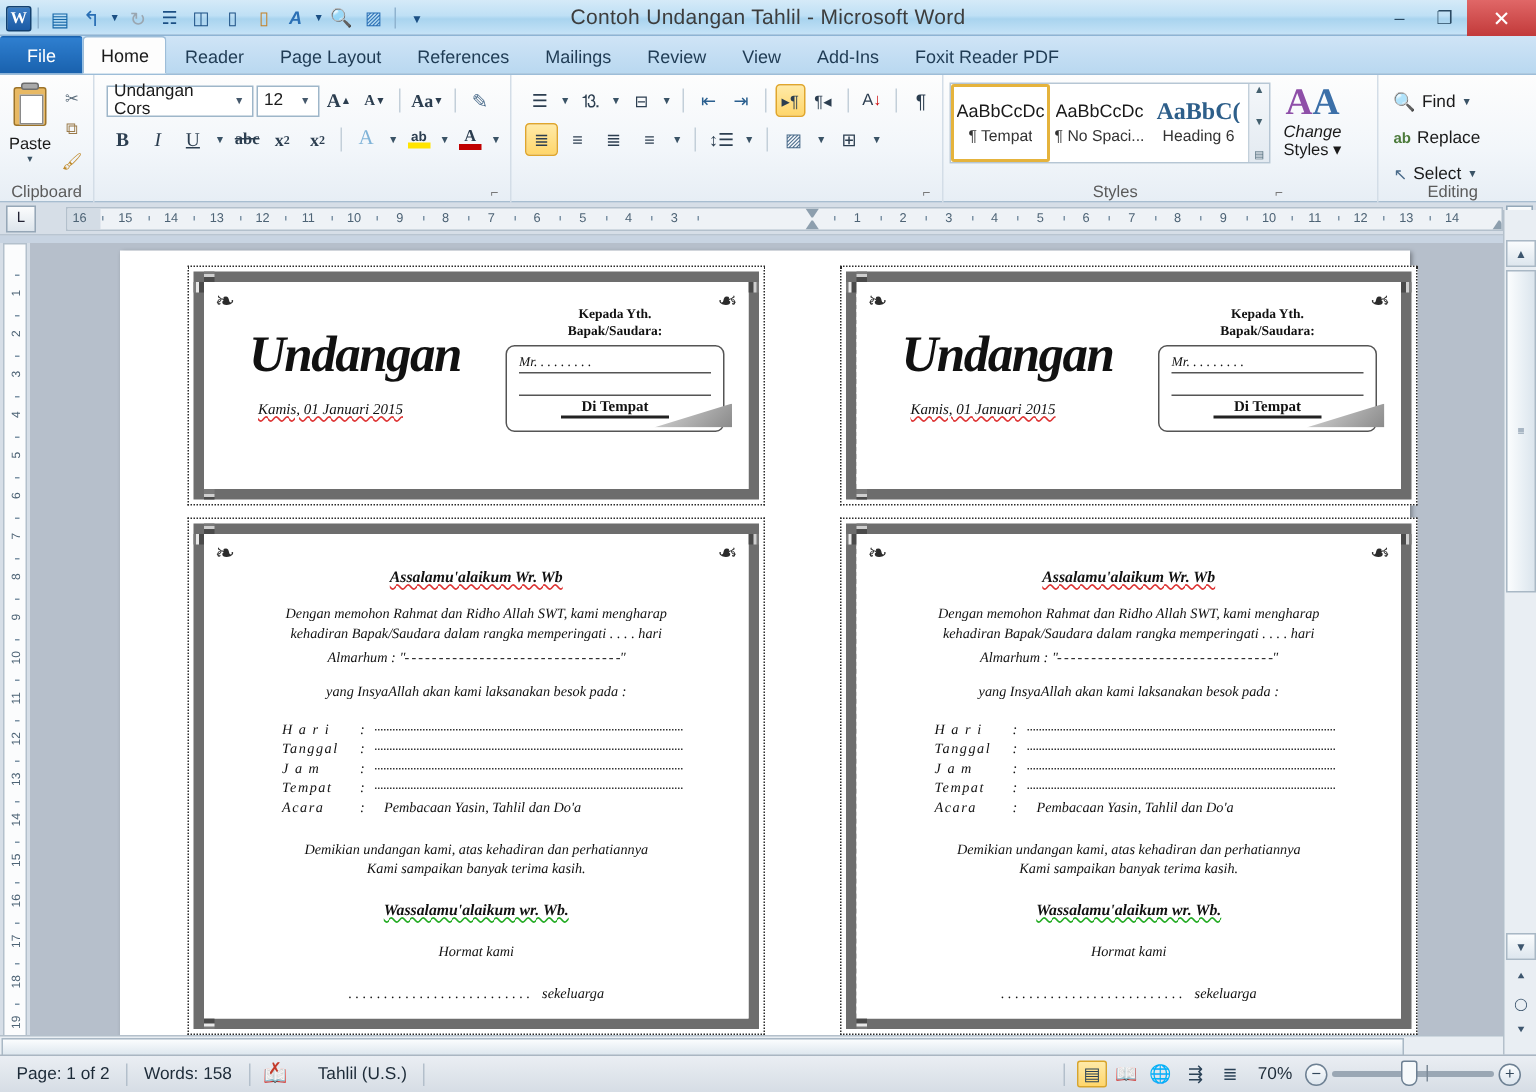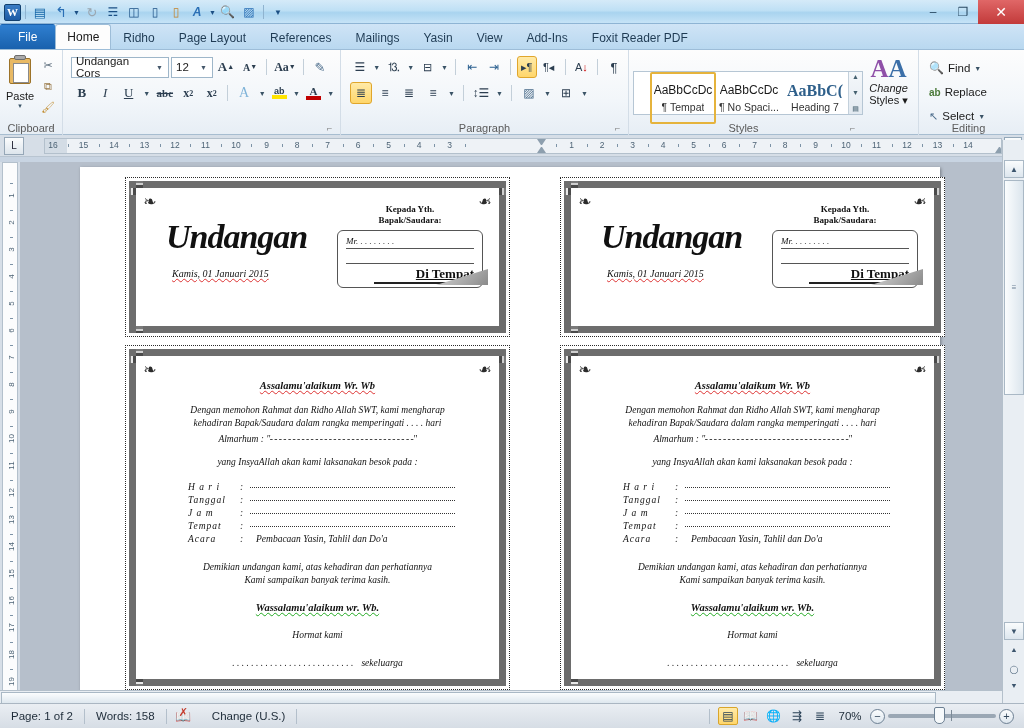--- a/index.html
+++ b/index.html
@@ -59,21 +59,21 @@
   .cbox{border:1px solid #9eb6c9;background:#fff;height:21px;display:flex;align-items:center;
         padding:0 2px 0 4px;font-size:11.5px;color:#1a1a1a;}
   .carrow{font-size:7px;color:#45586b;margin-left:auto;padding:0 3px;}
 
   
   .pastebig{width:46px;display:flex;flex-direction:column;align-items:center;justify-content:flex-start;
             padding-top:2px;}
   .clip-ico{width:30px;height:34px;position:relative;}
 
   
-  .gallery{display:flex;border:1px solid #b6c6d4;background:#fff;height:44px;margin-top:18px;padding-left:16px;}
+  .gallery{display:flex;border:1px solid #b6c6d4;background:#fff;height:54px;margin-top:2px;}
   .styleitem{width:66px;height:52px;display:flex;flex-direction:column;align-items:center;
              justify-content:center;border:1px solid transparent;}
   .styleitem.active{border:2px solid #e5b33c;border-radius:2px;}
   .stsample{font-size:12px;color:#1a1a1a;line-height:15px;white-space:nowrap;overflow:hidden;}
   .stname{font-size:10.5px;color:#333;margin-top:3px;white-space:nowrap;overflow:hidden;max-width:62px;}
   .galscroll{width:14px;background:linear-gradient(to bottom,#f4f7fa,#e3eaf1);border-left:1px solid #c3d0db;
              display:flex;flex-direction:column;justify-content:space-between;align-items:center;padding:1px 0;}
   .gsbtn{font-size:7px;color:#44606f;}
   .editrow{display:flex;align-items:center;gap:4px;height:22px;font-size:11.5px;color:#1a1a1a;}
 
@@ -121,21 +121,21 @@
   
   .undangan{font-family:"Liberation Serif",serif;font-style:italic;font-weight:bold;
             font-size:34px;color:#111;letter-spacing:-1px;}
   .hdate{font-family:"Liberation Serif",serif;font-style:italic;font-size:10px;color:#111;
          text-decoration:underline;}
   .kepada{font-family:"Liberation Serif",serif;font-weight:bold;font-size:9px;color:#111;
           text-align:center;line-height:11px;}
   .mrbox{border:1px solid #555;border-radius:6px;background:#fff;position:relative;}
   .mrline{border-bottom:1.5px solid #555;}
   .mrtxt{font-family:"Liberation Serif",serif;font-style:italic;font-size:9px;color:#111;}
-  .ditempat{font-family:"Liberation Serif",serif;font-weight:bold;font-size:13px;color:#111;text-align:right;text-decoration:underline;}
+  .ditempat{font-family:"Liberation Serif",serif;font-weight:bold;font-size:10px;color:#111;text-align:center;}
   .flag{position:absolute;right:-6px;bottom:2px;width:52px;height:16px;
         background:linear-gradient(135deg,#d9d9d9,#8a8a8a);clip-path:polygon(0 100%,100% 0,100% 100%);}
 
   .bodytxt{font-family:"Liberation Serif",serif;font-style:italic;font-size:9.5px;color:#111;
            text-align:center;line-height:13px;}
   .salam{font-family:"Liberation Serif",serif;font-style:italic;font-weight:bold;font-size:10.5px;
          color:#111;text-align:center;text-decoration:underline;}
   .sq{ text-decoration-color:#d33; text-decoration-style:wavy;
        text-decoration-thickness:1px; }
   .gq{ text-decoration-color:#2a2; text-decoration-style:wavy;
@@ -188,35 +188,36 @@
     <div class="qicon">◫</div>
     <div class="qicon">▯</div>
     <div class="qicon" style="color:#c2822a;">▯</div>
     <div class="qicon" style="font-style:italic;font-weight:bold;color:#2a6fb5;">A</div>
     <div class="qicon" style="font-size:7px;width:9px;">▼</div>
     <div class="qicon">🔍</div>
     <div class="qicon" style="color:#2a6fb5;">▨</div>
     <div class="qsep"></div>
     <div class="qicon" style="font-size:8px;">▼</div>
   </div>
+  <div class="title-text">Contoh Undangan Tahlil  -  Microsoft Word</div>
   <div class="wbtns">
     <div class="wbtn">–</div>
     <div class="wbtn">❐</div>
     <div class="wbtn close">✕</div>
   </div>
 </div>
 
 <div class="tabstrip">
   <div class="tab file">File</div>
   <div class="tab active">Home</div>
-  <div class="tab">Ridho</div>
+  <div class="tab">Reader</div>
   <div class="tab">Page Layout</div>
   <div class="tab">References</div>
   <div class="tab">Mailings</div>
-  <div class="tab">Yasin</div>
+  <div class="tab">Review</div>
   <div class="tab">View</div>
   <div class="tab">Add-Ins</div>
   <div class="tab">Foxit Reader PDF</div>
 </div>
 
 <div class="ribbon">
 
   <div class="group" style="width:62px;">
     <div style="display:flex;gap:2px;">
       <div class="pastebig">
@@ -307,38 +308,37 @@
       <div class="btn" style="width:11px;height:22px;font-size:7px;color:#3a5366;">▼</div>
       <div style="width:1px;height:16px;background:#c3cfd9;margin:0 4px;"></div>
       <div class="btn b22" style="font-size:12px;">↕☰</div>
       <div class="btn" style="width:11px;height:22px;font-size:7px;color:#3a5366;">▼</div>
       <div style="width:1px;height:16px;background:#c3cfd9;margin:0 4px;"></div>
       <div class="btn b22" style="font-size:12px;color:#4a6b8a;">▨</div>
       <div class="btn" style="width:11px;height:22px;font-size:7px;color:#3a5366;">▼</div>
       <div class="btn b22" style="font-size:12px;">⊞</div>
       <div class="btn" style="width:11px;height:22px;font-size:7px;color:#3a5366;">▼</div>
     </div>
-    <div class="glabel">Paragraph</div>
     <div class="dlg">⌐</div>
   </div>
 
   <div class="group" style="width:290px;">
     <div style="display:flex;align-items:flex-start;">
       <div class="gallery">
         <div class="styleitem active">
           <div class="stsample">AaBbCcDc</div>
           <div class="stname">¶ Tempat</div>
         </div>
         <div class="styleitem">
           <div class="stsample">AaBbCcDc</div>
           <div class="stname">¶ No Spaci...</div>
         </div>
         <div class="styleitem">
           <div class="stsample" style="font-family:'Liberation Serif',serif;font-size:16px;color:#2e5f8a;font-weight:bold;">AaBbC(</div>
-          <div class="stname">Heading 7</div>
+          <div class="stname">Heading 6</div>
         </div>
         <div class="galscroll">
           <div class="gsbtn">▲</div>
           <div class="gsbtn">▼</div>
           <div class="gsbtn">▤</div>
         </div>
       </div>
       <div style="width:56px;display:flex;flex-direction:column;align-items:center;padding-top:3px;">
         <div style="font-family:'Liberation Serif',serif;font-size:25px;line-height:26px;color:#8e4fa8;font-weight:bold;">A<span style="color:#3b6fa8;">A</span></div>
         <div style="font-size:11px;color:#1a1a1a;line-height:12px;font-style:italic;">Change</div>
@@ -671,21 +671,21 @@
 </div>
 
 <div class="status">
   <div class="sitem">Page: 1 of 2</div>
   <div class="ssep"></div>
   <div class="sitem">Words: 158</div>
   <div class="ssep"></div>
   <div class="sitem" style="padding:0 9px;">
     <span style="position:relative;display:inline-block;font-size:13px;color:#2f6fa8;">📖<span style="position:absolute;left:3px;top:-3px;color:#c43a2a;font-size:11px;">✗</span></span>
   </div>
-  <div class="sitem">Change (U.S.)</div>
+  <div class="sitem">Tahlil (U.S.)</div>
   <div class="ssep"></div>
 
   <div style="margin-left:auto;display:flex;align-items:center;gap:3px;padding-right:10px;">
     <div class="ssep" style="margin-right:5px;"></div>
     <div class="vbtn on">▤</div>
     <div class="vbtn">📖</div>
     <div class="vbtn">🌐</div>
     <div class="vbtn">⇶</div>
     <div class="vbtn">≣</div>
     <div style="width:34px;text-align:center;">70%</div>

